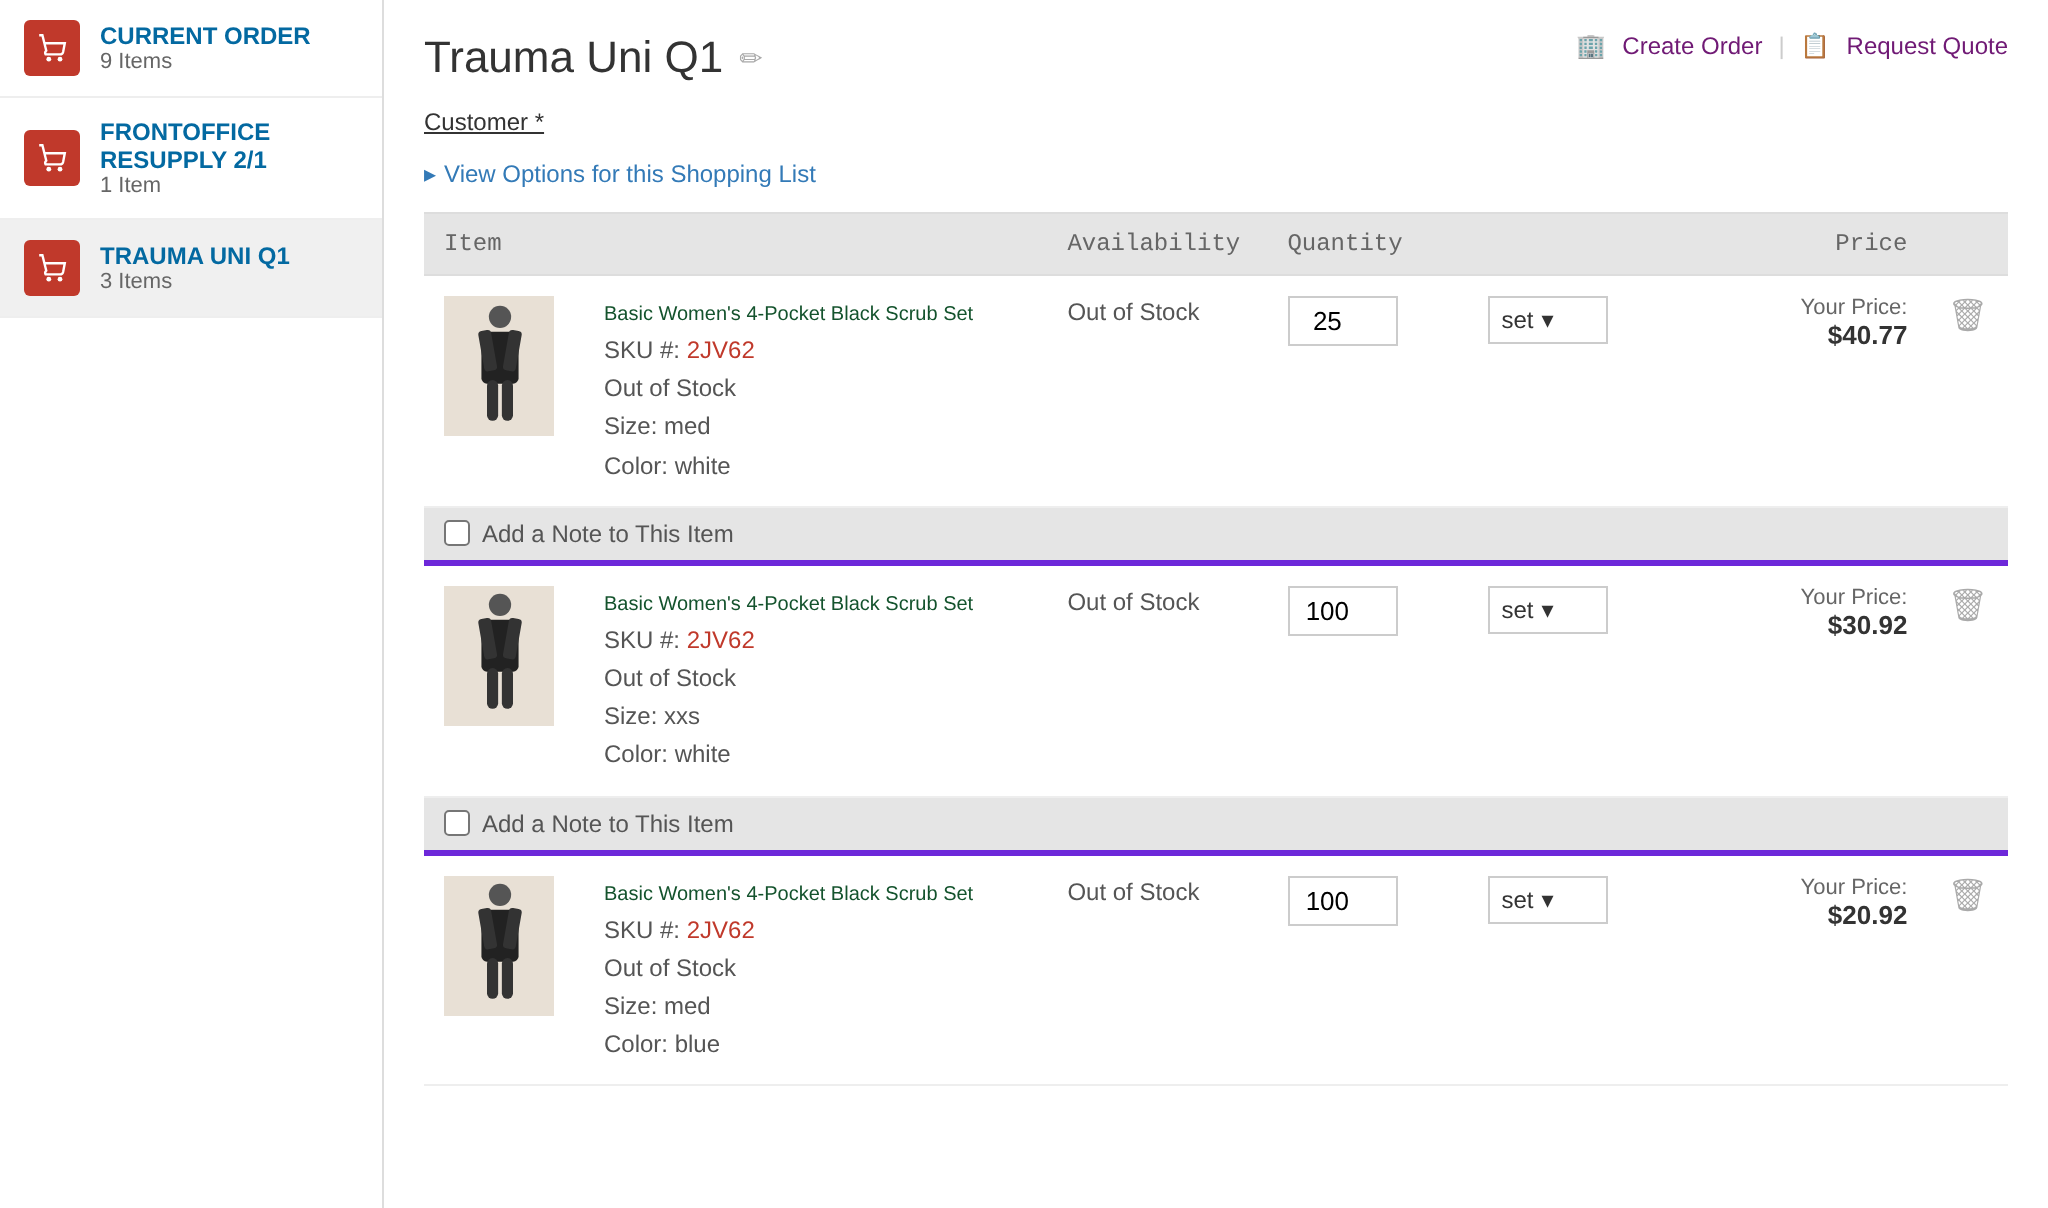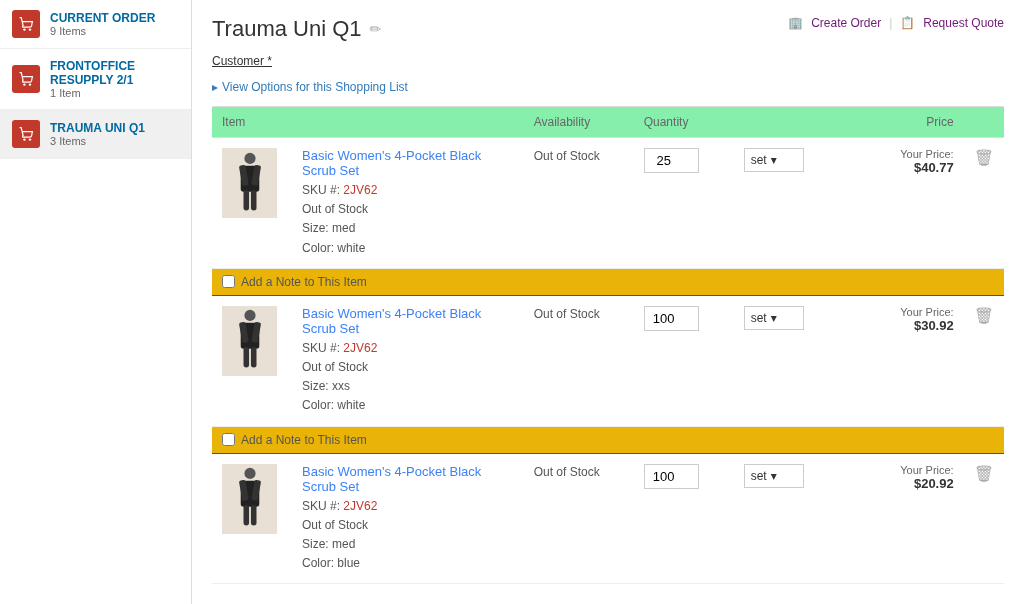--- a/index.html
+++ b/index.html
@@ -32,42 +32,42 @@
     .customer-section { margin-bottom: 12px; }
     .customer-label { font-size: 12px; color: #333; margin-bottom: 4px; text-decoration: underline; }
     .customer-select { display: flex; align-items: center; border: 1px solid #ccc; padding: 6px 10px; background: #fff; width: 100%; cursor: pointer; justify-content: space-between; }
     .customer-select span { font-size: 13px; }
     
     
     .options-link { font-size: 12px; color: #337ab7; text-decoration: none; display: flex; align-items: center; gap: 4px; margin-bottom: 12px; cursor: pointer; }
     
     
     .items-table { width: 100%; border-collapse: collapse; }
-    .items-table thead tr { background: #86efac; }
+    .items-table thead tr { background: #e5e5e5; font-family: Liberation Mono, monospace; }
     .items-table th { padding: 8px 10px; text-align: left; font-weight: normal; font-size: 12px; color: #666; border-bottom: 1px solid #ddd; border-top: 1px solid #ddd; }
     .items-table th.right { text-align: right; }
     .items-table .item-row td { padding: 10px; border-bottom: 1px solid #eee; vertical-align: top; }
     .item-image { width: 55px; height: 70px; background: #e8e0d5; display: flex; align-items: center; justify-content: center; overflow: hidden; }
     .item-image svg { width: 40px; height: 65px; }
     .item-info { padding-left: 5px; }
-    .item-name { color: #3b82f6; text-decoration: none; font-size: 13px; font-weight: normal; margin-top: 10px; }
+    .item-name { color: #14532d; text-decoration: none; font-size: 10px; font-weight: normal; margin-top: 10px; }
     .item-meta { font-size: 12px; color: #555; margin-top: 3px; line-height: 1.6; }
     .item-sku-link { color: #c0392b; text-decoration: none; }
     .out-of-stock { color: #555; font-size: 12px; }
     .quantity-cell { display: flex; align-items: center; gap: 4px; }
     .qty-input { width: 55px; border: 1px solid #ccc; padding: 4px 6px; text-align: center; font-size: 13px; }
     .unit-select { border: 1px solid #ccc; padding: 4px 6px; font-size: 12px; background: #fff; display: flex; align-items: center; gap: 4px; cursor: pointer; }
     .price-cell { text-align: right; margin-top: 31px; }
     .your-price-label { font-size: 11px; color: #666; }
     .price-value { font-size: 13px; color: #333; font-weight: bold; }
     .delete-btn-cell { text-align: right; }
     .delete-icon { color: #aaa; cursor: pointer; font-size: 16px; }
     
     
-    .note-row td { background: #eab308; padding: 6px 10px; border-bottom: 1px solid #6d28d9; }
+    .note-row td { background: #e5e5e5; padding: 6px 10px; border-bottom: 3px solid #6d28d9; }
     .note-checkbox-label { display: flex; align-items: center; gap: 6px; font-size: 12px; color: #555; cursor: pointer; }
     
     
     .footer { display: flex; align-items: center; justify-content: space-between; padding: 12px 20px; border-top: 1px solid #ddd; background: #fff; position: sticky; bottom: 0; }
     .delete-button { background: #333; color: #fff; border: none; padding: 8px 16px; font-size: 13px; cursor: pointer; display: flex; align-items: center; gap: 6px; }
     .totals { text-align: right; }
     .subtotal-row { font-size: 13px; color: #333; display: flex; justify-content: flex-end; gap: 20px; margin-bottom: 4px; }
     .total-row { font-size: 15px; font-weight: bold; color: #c0392b; display: flex; justify-content: flex-end; gap: 20px; }
     .total-label { font-size: 13px; }
   </style>

